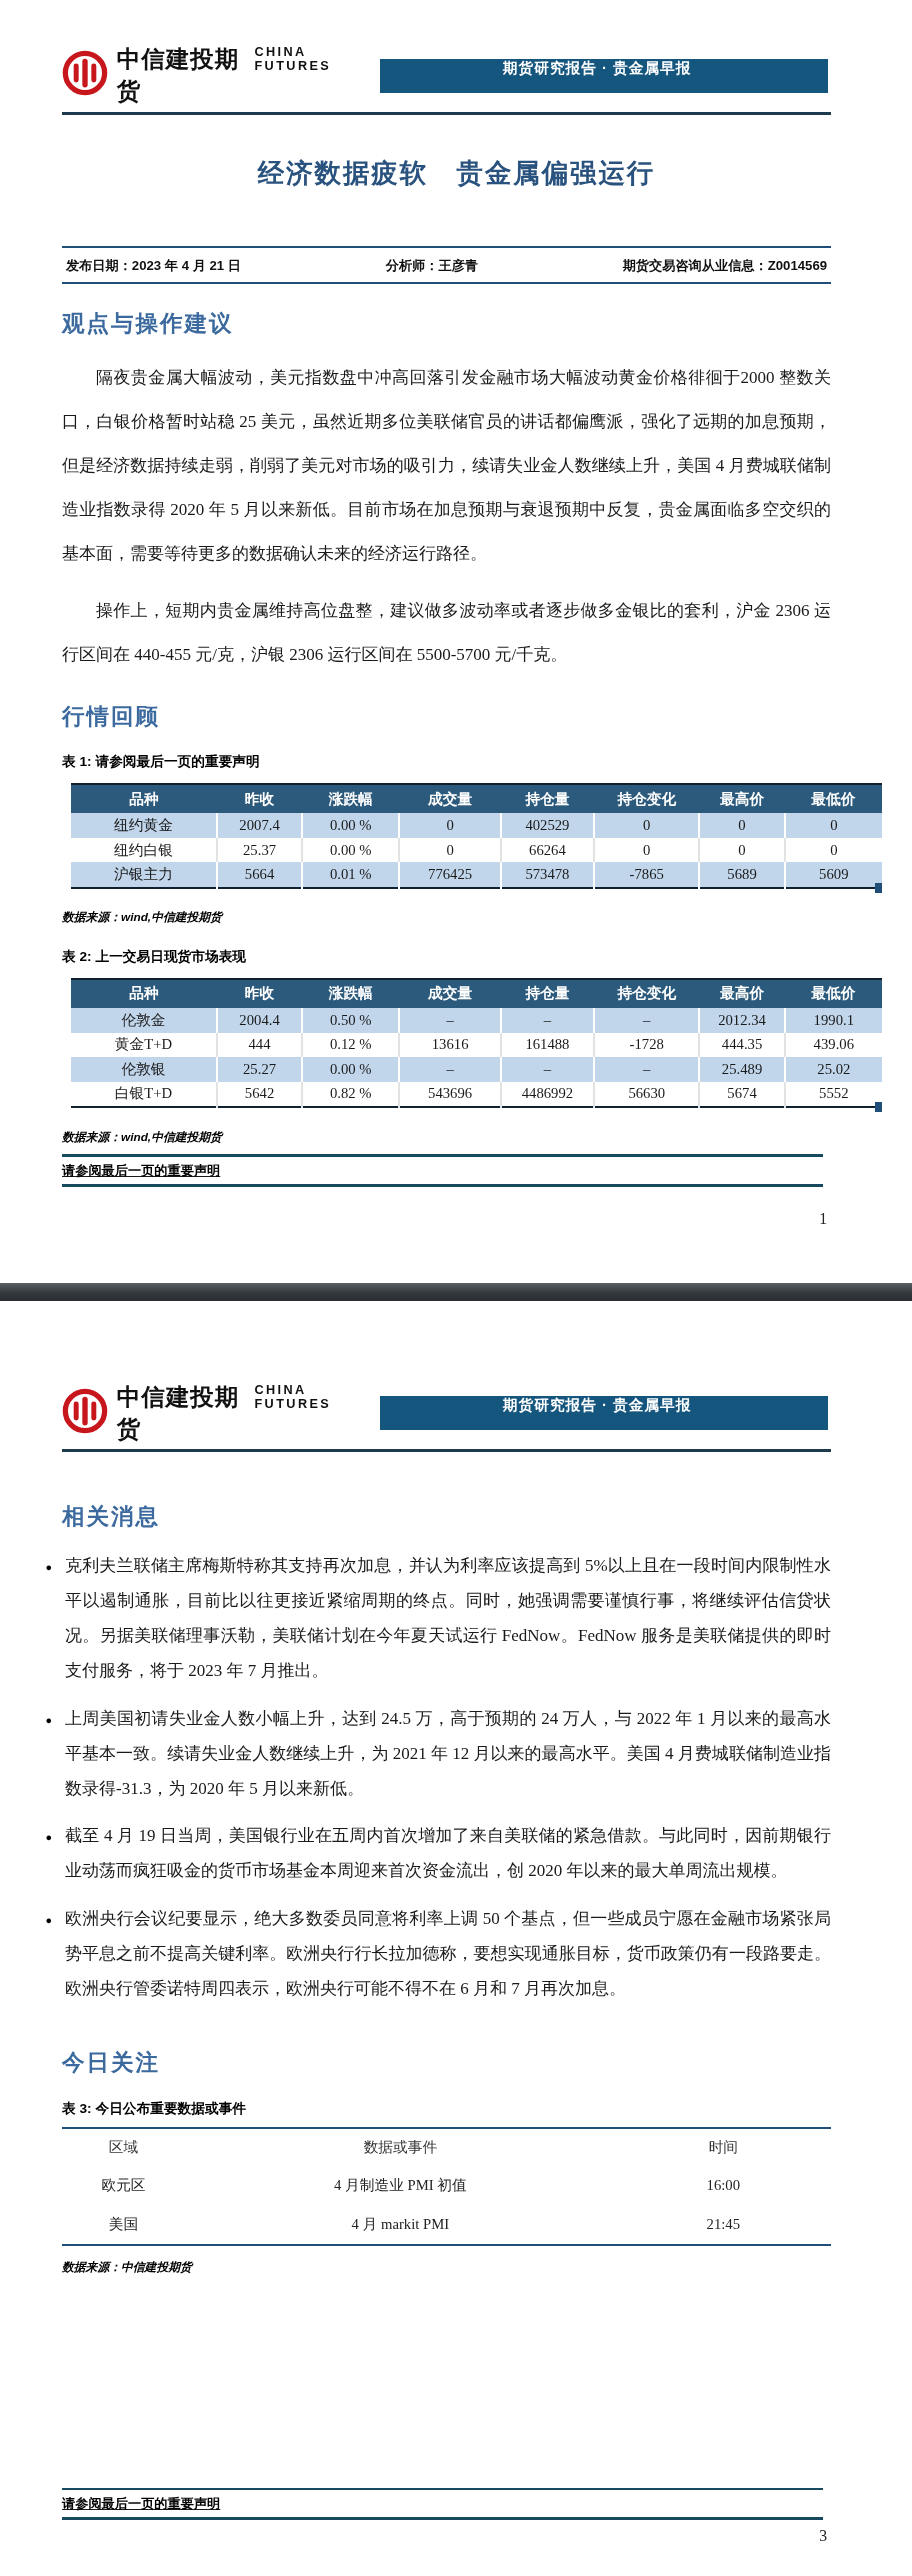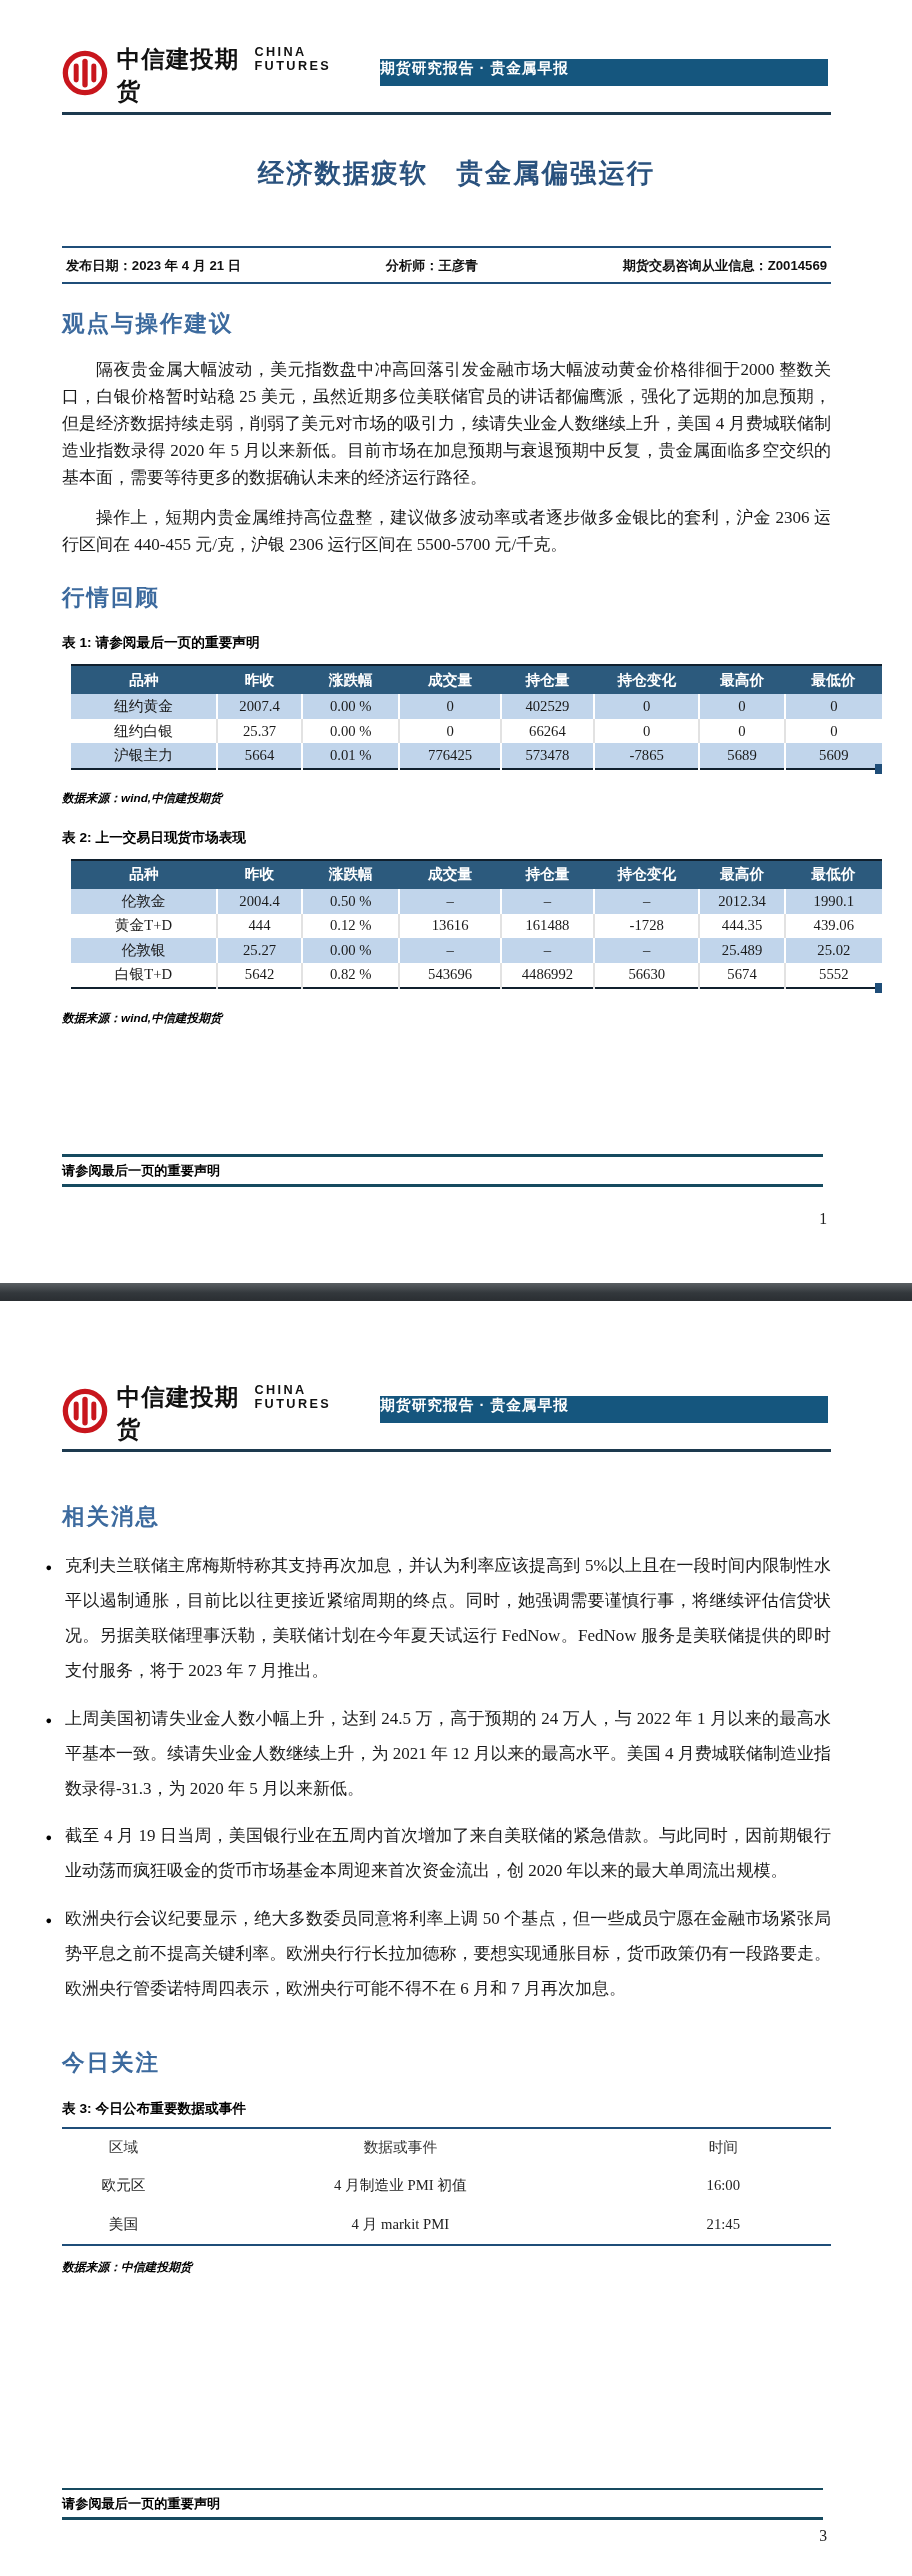--- a/index.html
+++ b/index.html
@@ -27,23 +27,23 @@
     margin:0 85px 0 62px;
   }
   .page-1 .report-header{padding-top:43px;}
   .page-2 .report-header{padding-top:80px;}
   .brand{display:flex;align-items:center;gap:8.8px;}
   .brand-text{display:flex;flex-direction:row;line-height:1.05;}
   .brand-cn{font:bold 23.5px "Liberation Sans",sans-serif;color:#111;letter-spacing:1px;}
   .brand-en{font:bold 12.7px "Liberation Sans",sans-serif;color:#111;letter-spacing:2.4px;margin-top:2px;}
   .banner{
     margin-top:15.7px;
-    width:472px;height:27px;box-sizing:border-box;
+    width:472px;height:34px;box-sizing:border-box;
     background:#15567E;color:#fff;
-    text-align:left;line-height:25.5px;padding-right:14px;
+    text-align:center;line-height:25.5px;padding-right:14px;
     font:bold 14.7px "Liberation Sans",sans-serif;
     letter-spacing:1px;
   }
   .header-rule{height:2.9px;background:#1d3a4f;margin:4.9px 82px 0 62px;}
   
   .title{
     margin:41px 0 0 0;text-align:center;
     font:bold 26.4px "Liberation Serif",serif;
     color:#2A527E;letter-spacing:2px;
   }
@@ -55,21 +55,21 @@
     display:flex;justify-content:space-between;
     font:bold 13.2px "Liberation Sans",sans-serif;color:#101010;
   }
   .section-heading{
     margin:23.5px 82px 0 62px;
     font:bold 22.5px "Liberation Sans",sans-serif;
     color:#3C6A9E;letter-spacing:2px;
   }
   .body-p{
     margin:17.6px 82px 0 62px;
-    font-size:17px;line-height:27px;
+    font-size:17px;line-height:44px;
     text-align:justify;text-indent:2em;
   }
   .body-p.second{margin-top:12.7px;}
   .tbl-caption{
     margin:21.5px 82px 0 62px;
     font:bold 13.7px "Liberation Sans",sans-serif;color:#000;
   }
   .table-wrap{position:relative;width:882px;margin-top:11.8px;}
   .table-wrap::after{
     content:'';position:absolute;right:0;bottom:-3.9px;
@@ -95,21 +95,21 @@
   table.data-table th:nth-child(3),table.data-table td:nth-child(3){width:12%;}
   table.data-table th:nth-child(4),table.data-table td:nth-child(4){width:12.5%;}
   table.data-table th:nth-child(5),table.data-table td:nth-child(5){width:11.5%;}
   table.data-table th:nth-child(6),table.data-table td:nth-child(6){width:13%;}
   table.data-table th:nth-child(7),table.data-table td:nth-child(7){width:10.5%;}
   table.data-table th:nth-child(8),table.data-table td:nth-child(8){width:12%;}
   .source{
     margin:21.5px 82px 0 62px;
     font:italic bold 11.8px "Liberation Sans",sans-serif;color:#000;
   }
-  .page-footer{position:absolute;left:62px;right:90px;}
+  .page-footer{position:absolute;left:62px;right:90px;text-decoration:underline;}
   .page-1 .page-footer{top:1154px;}
   .page-2 .page-footer{top:1187px;}
   .footer-rule{height:2.9px;background:#164A5F;}
   .disclaimer{padding:4.9px 0 3.9px 0;font:bold 13.2px "Liberation Sans",sans-serif;color:#000;}
   .page-num{position:absolute;right:86px;font-size:15.7px;color:#222;}
   .page-1 .page-num{top:1210px;}
   .page-2 .page-num{top:1226px;}
   
   .page-2 .section-heading.first{margin-top:49px;}
   ul.news-list{

